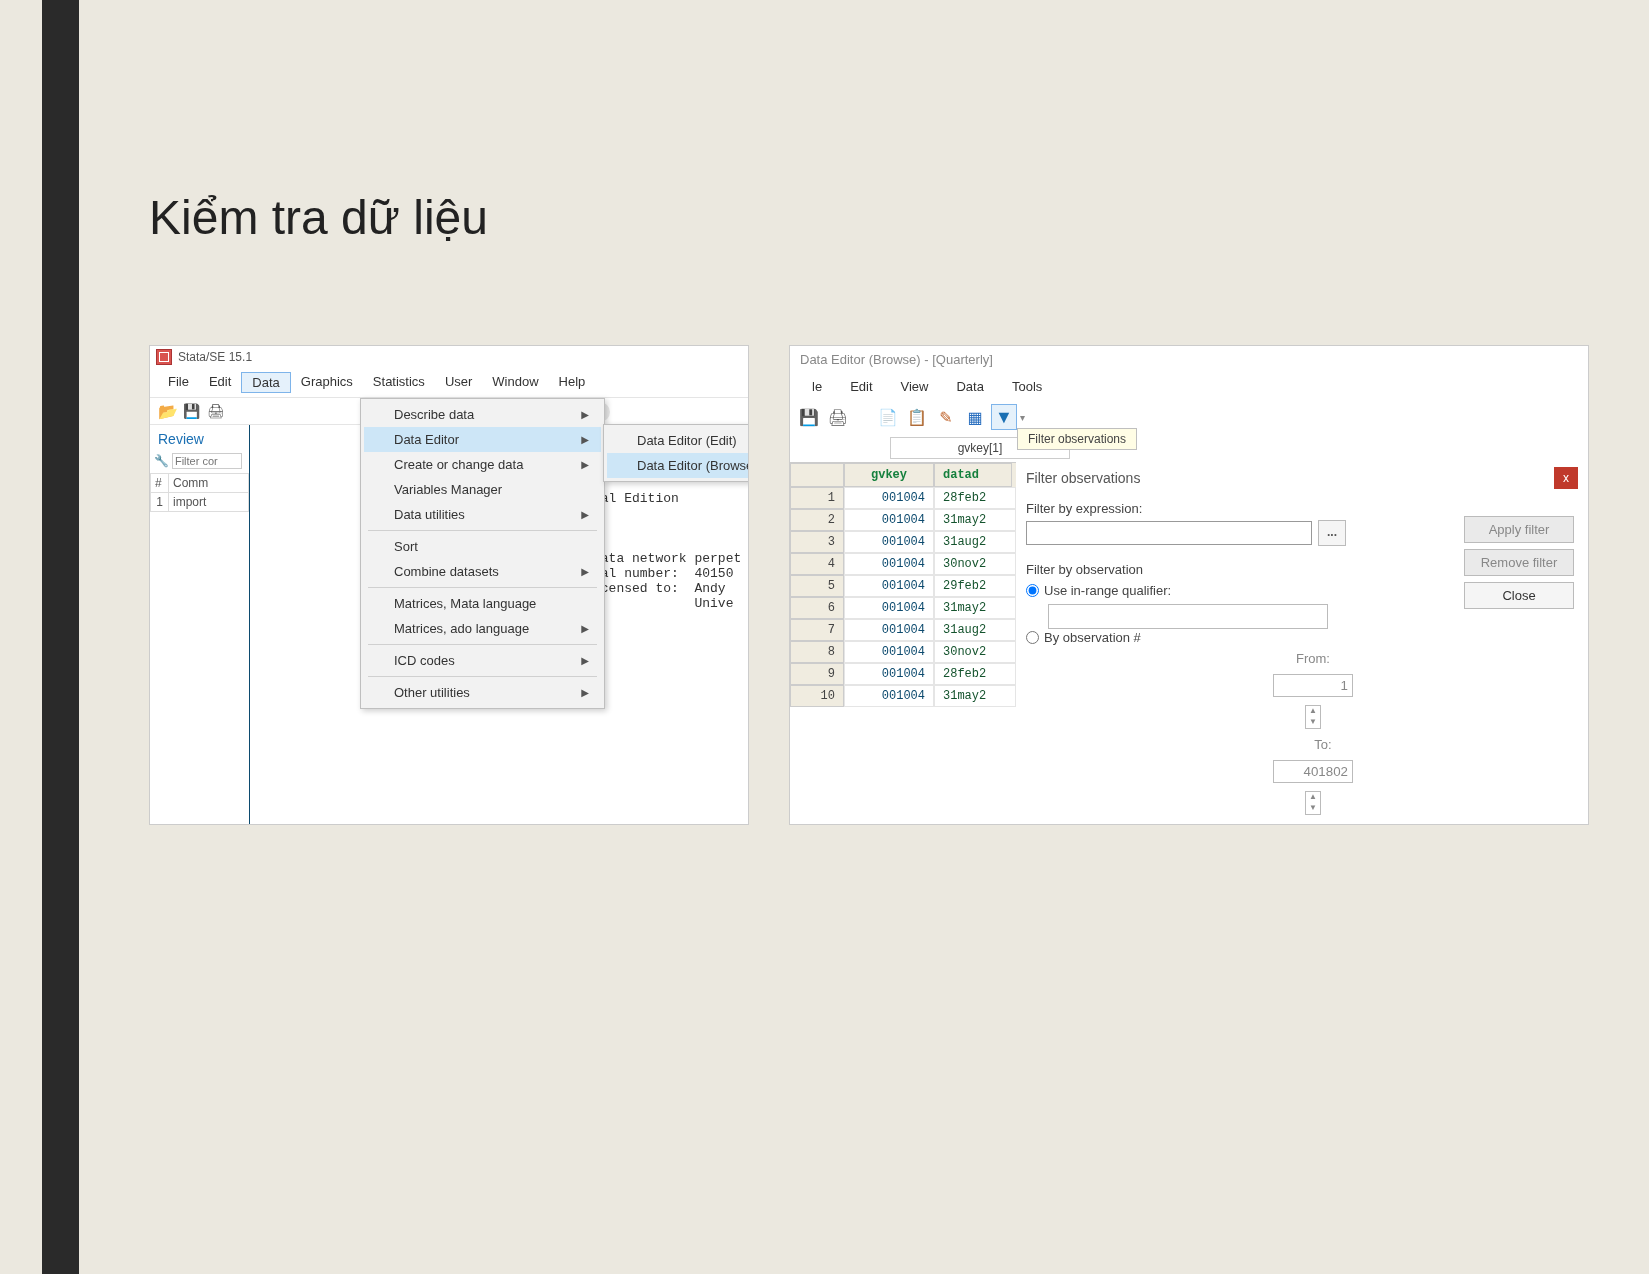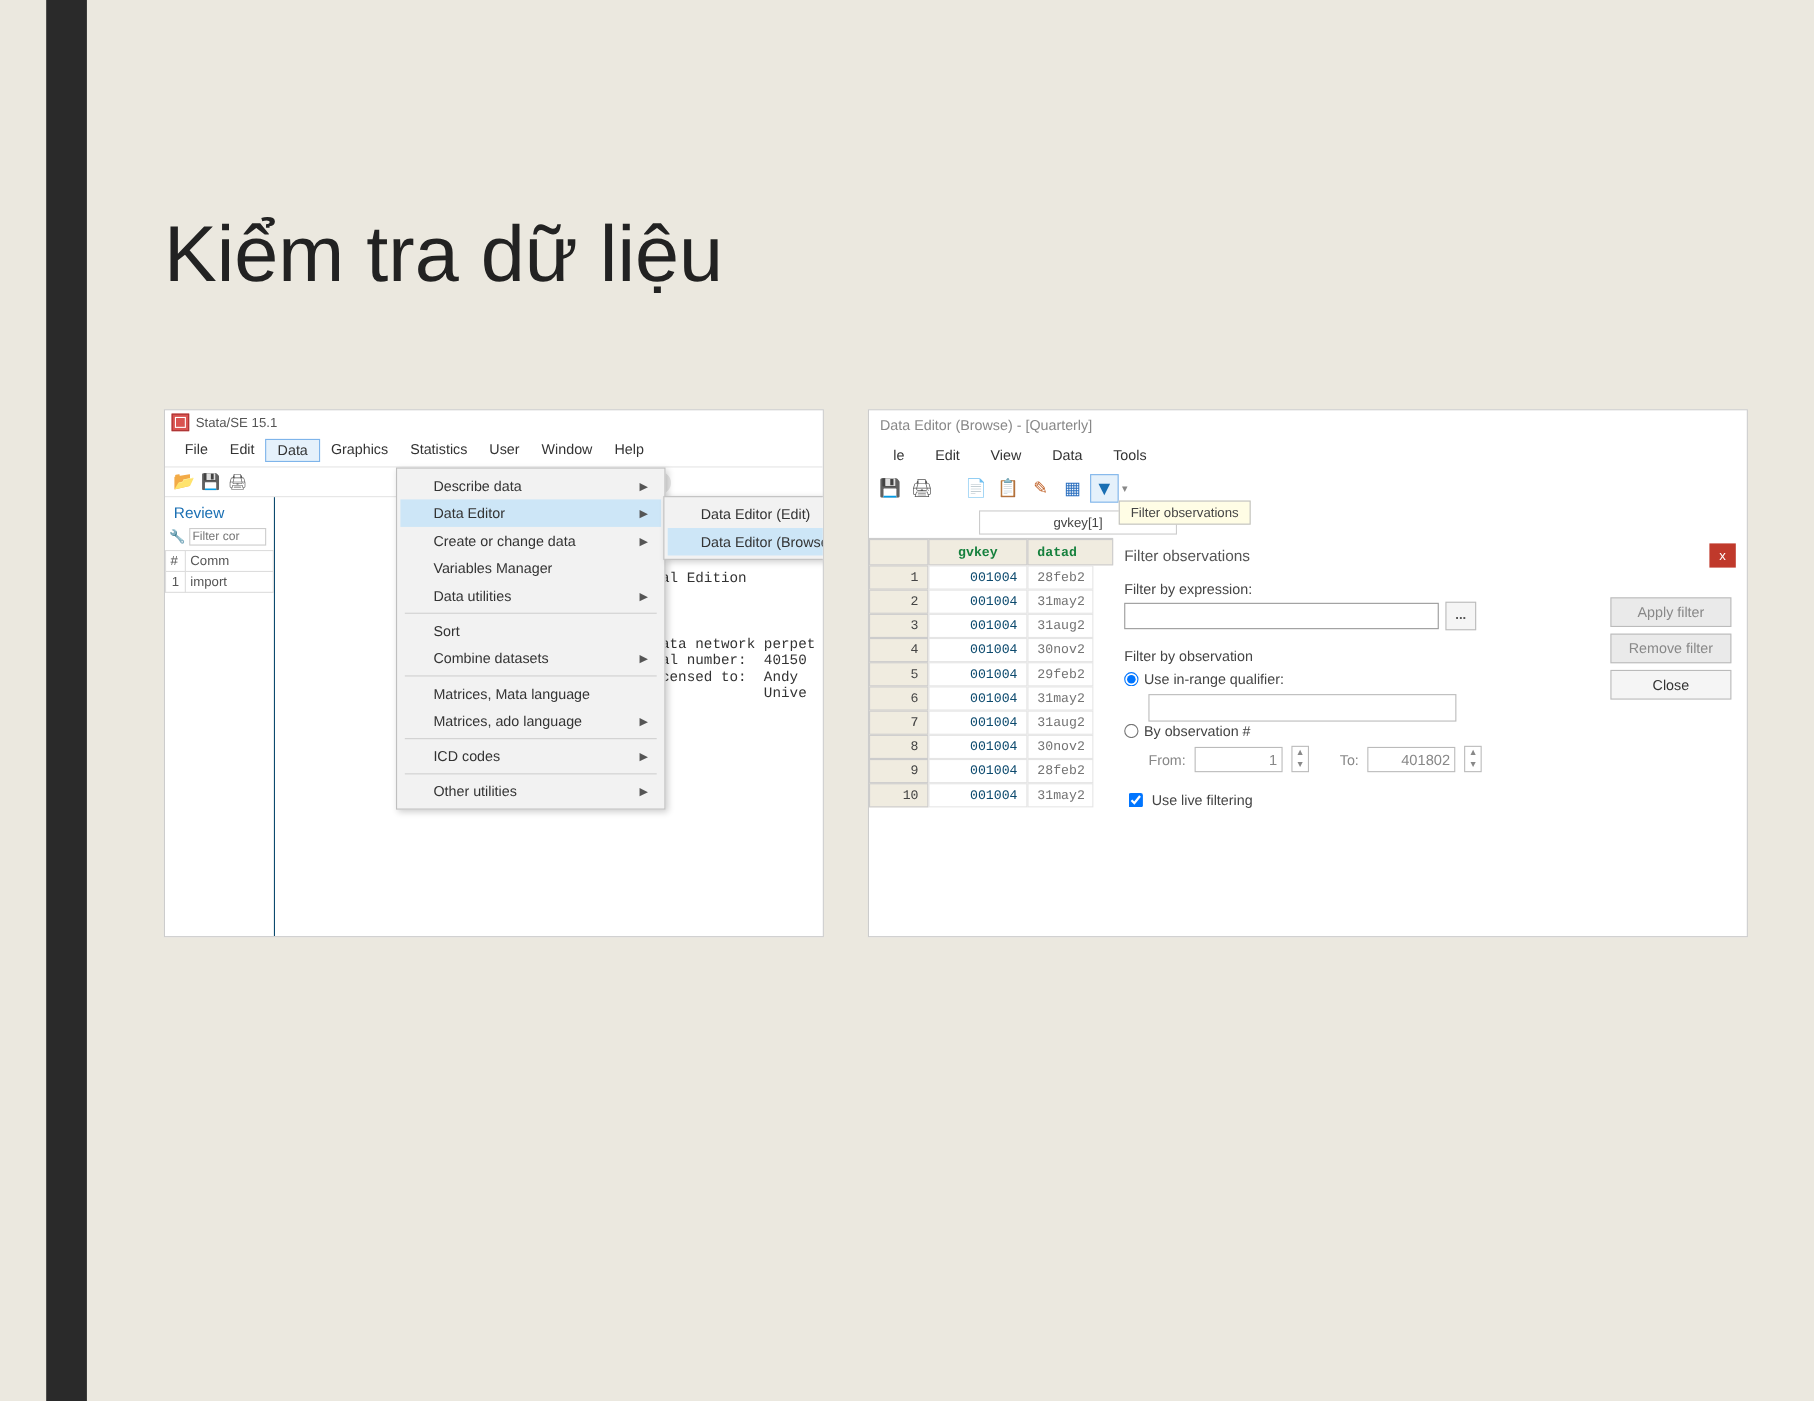--- a/index.html
+++ b/index.html
@@ -21,21 +21,21 @@
     width: 52px;
     height: 100%;
     background: #2a2a2a;
     margin-left: 42px;
   }
   .slide-content {
     flex: 1;
     padding: 190px 60px 0 70px;
   }
   .slide-title {
-    font-size: 72px;
+    font-size: 48px;
     font-weight: 400;
     color: #222;
     margin: 0 0 100px 0;
     font-family: Arial, sans-serif;
   }
   .screenshots {
     display: flex;
     gap: 40px;
   }
   .panel {
@@ -287,21 +287,21 @@
   .gh-gvkey { width:90px; text-align:center; }
   .gh-datad { width:78px; text-align:left; }
   .grid-row { display:flex; }
   .gr-cell {
     border:1px solid #e5e5e5;
     padding:3px 8px;
     font-family:"Courier New",monospace;
   }
   .gr-rownum { width:54px; background:#f0ece0; text-align:right; color:#444; border-color:#ccc; }
   .gr-gvkey { width:90px; text-align:right; color:#0c4a6e; }
-  .gr-datad { width:60px; color:#737373; }
+  .gr-datad { width:82px; color:#14532d; }
 
   .filter-panel {
     flex:1;
     padding:5px 10px;
     position:relative;
   }
   .fp-header {
     display:flex;
     justify-content:space-between;
     align-items:center;
@@ -344,20 +344,21 @@
     margin-left:22px;
   }
   .fp-from-row {
     display:flex;
     align-items:center;
     gap:8px;
     margin-left:22px;
     margin-top:6px;
     font-size:13px;
     color:#888;
+    flex-direction:column;
   }
   .fp-from-row input {
     width:80px;
     border:1px solid #bbb;
     padding:3px 4px;
     text-align:right;
     color:#888;
     background:#fff;
   }
   .spinner {

